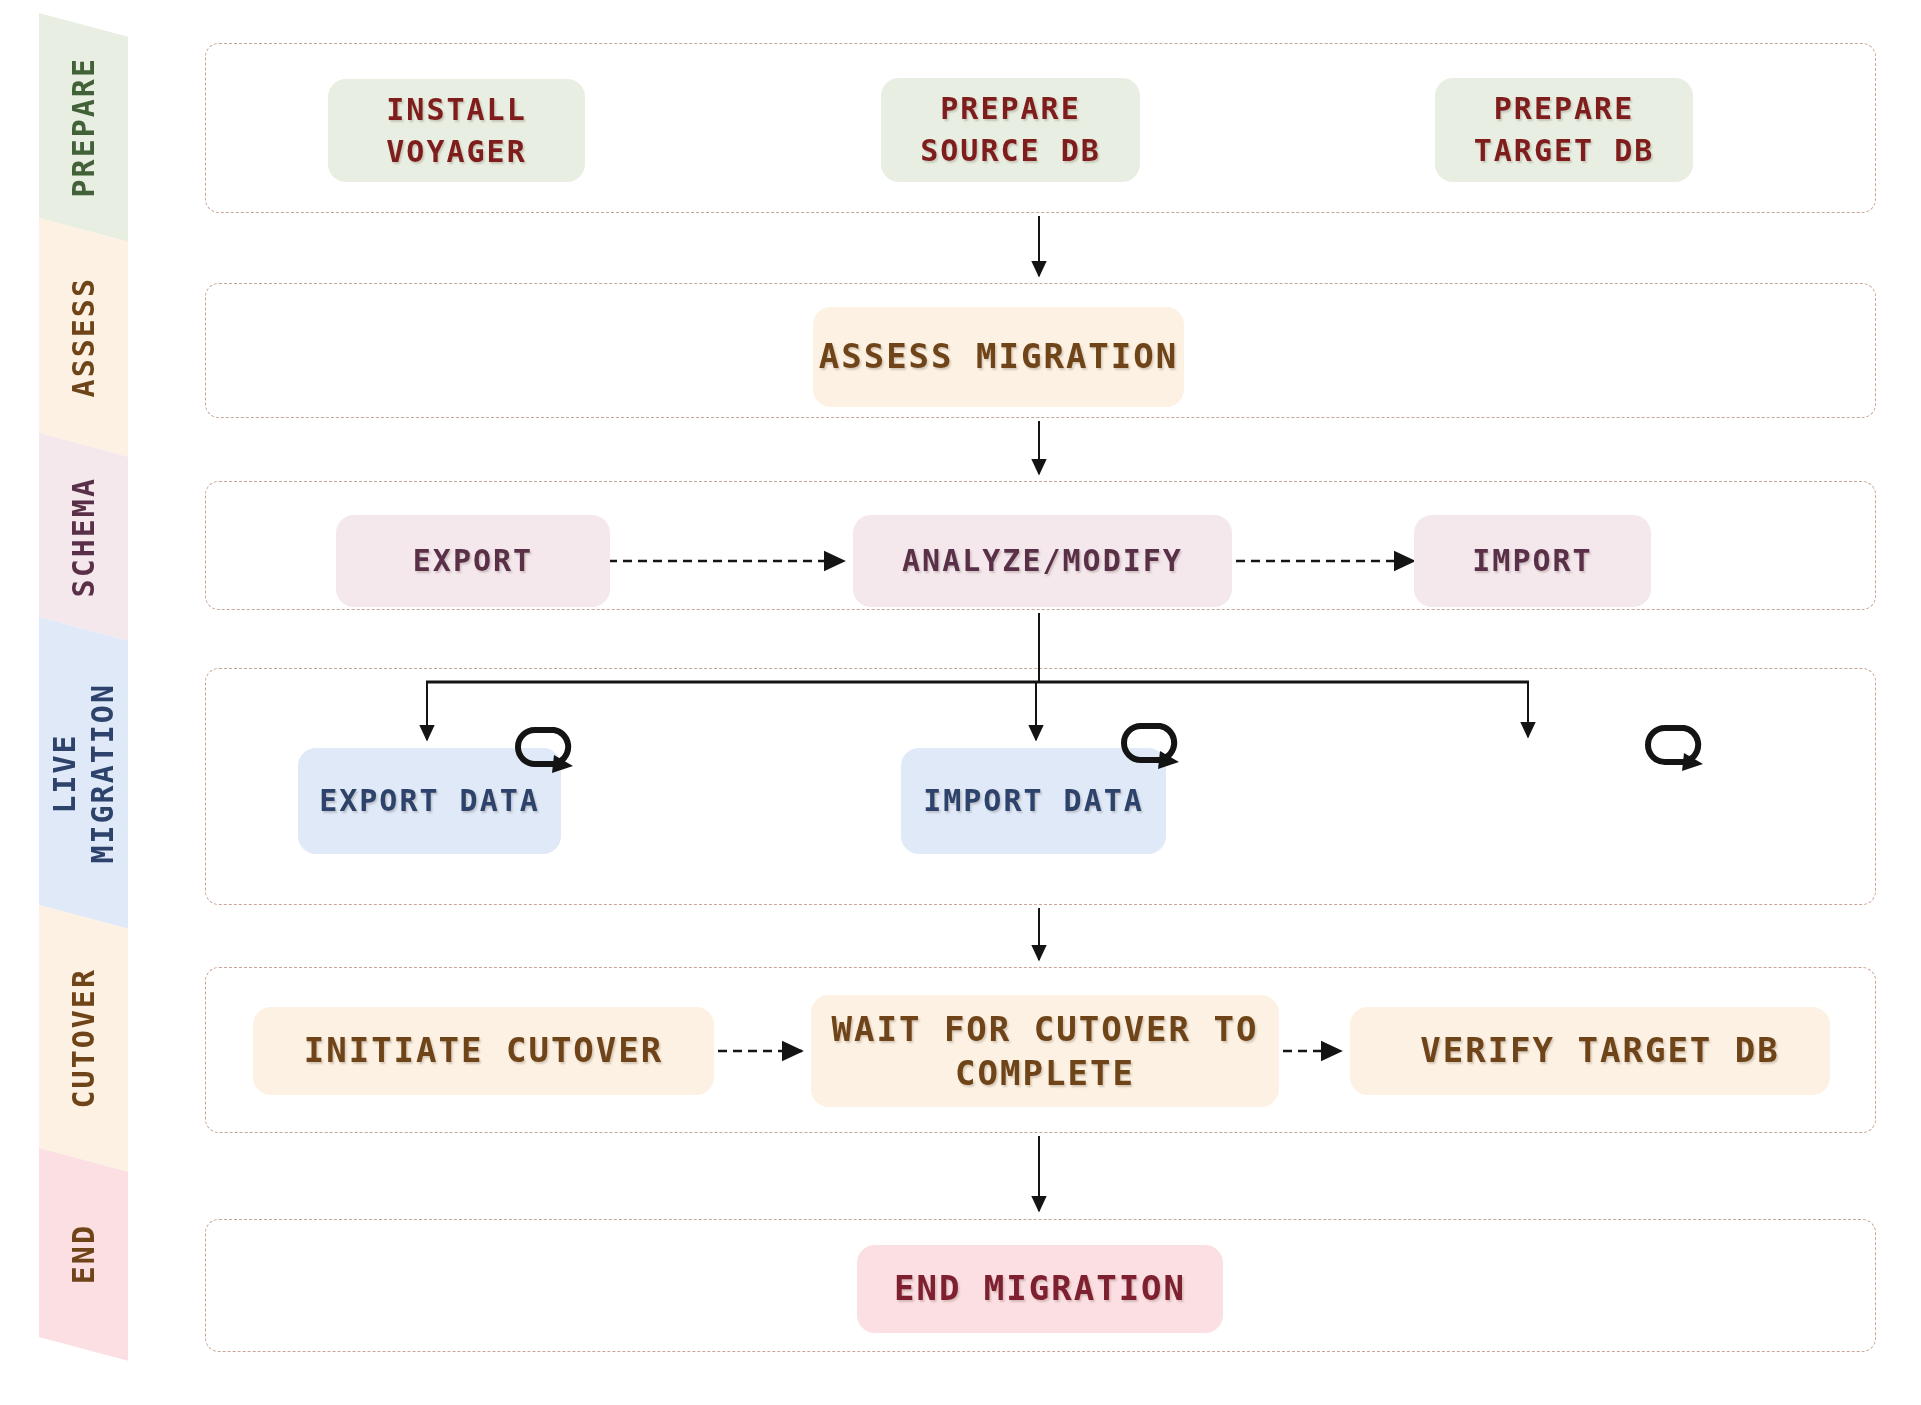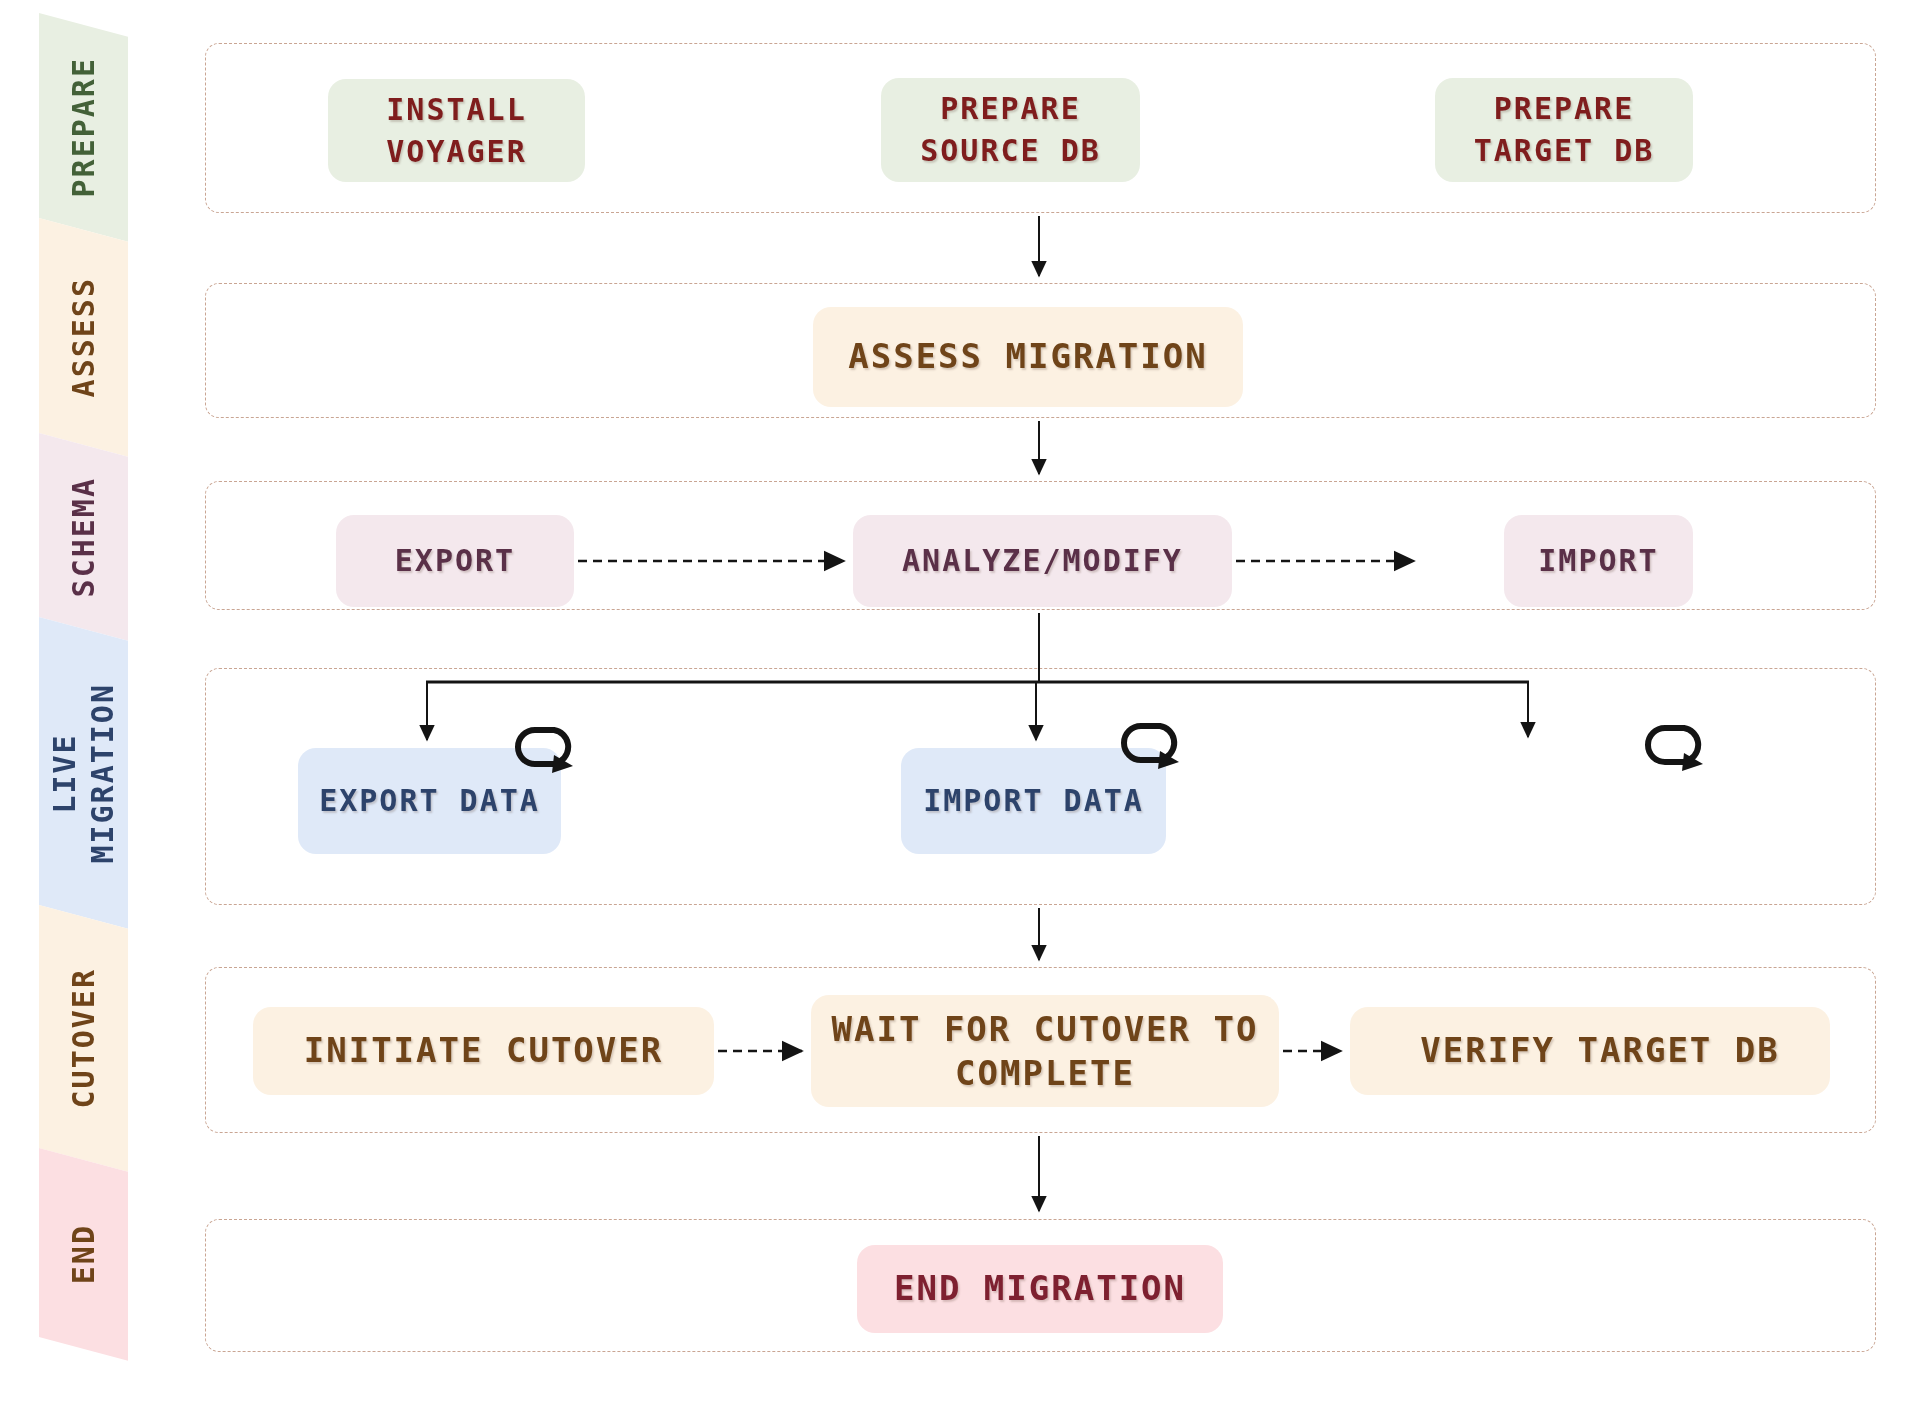--- a/index.html
+++ b/index.html
@@ -116,31 +116,31 @@
   </div>
   <div class="node c-green fs30" style="left:881px;top:78px;width:259px;height:104px;">
     <span class="line">PREPARE</span>
     <span class="line">SOURCE DB</span>
   </div>
   <div class="node c-green fs30" style="left:1435px;top:78px;width:258px;height:104px;">
     <span class="line">PREPARE</span>
     <span class="line">TARGET DB</span>
   </div>
 
-  <div class="node c-cream fs34" style="left:813px;top:307px;width:430px;height:100px;text-align:center;">
+  <div class="node c-cream fs34" style="left:813px;top:307px;width:371px;height:100px;text-align:center;">
     <span class="line">ASSESS MIGRATION</span>
   </div>
 
-  <div class="node c-mauve fs30" style="left:336px;top:515px;width:238px;height:92px;">
+  <div class="node c-mauve fs30" style="left:336px;top:515px;width:274px;height:92px;">
     <span class="line">EXPORT</span>
   </div>
   <div class="node c-mauve fs30" style="left:853px;top:515px;width:379px;height:92px;">
     <span class="line">ANALYZE/MODIFY</span>
   </div>
-  <div class="node c-mauve fs30" style="left:1504px;top:515px;width:189px;height:92px;">
+  <div class="node c-mauve fs30" style="left:1414px;top:515px;width:237px;height:92px;">
     <span class="line">IMPORT</span>
   </div>
 
   <div class="node c-blue fs30" style="left:298px;top:748px;width:263px;height:106px;">
     <span class="line">EXPORT DATA</span>
   </div>
   <div class="node c-blue fs30" style="left:901px;top:748px;width:265px;height:106px;text-align:right;">
     <span class="line">IMPORT DATA</span>
   </div>
 

